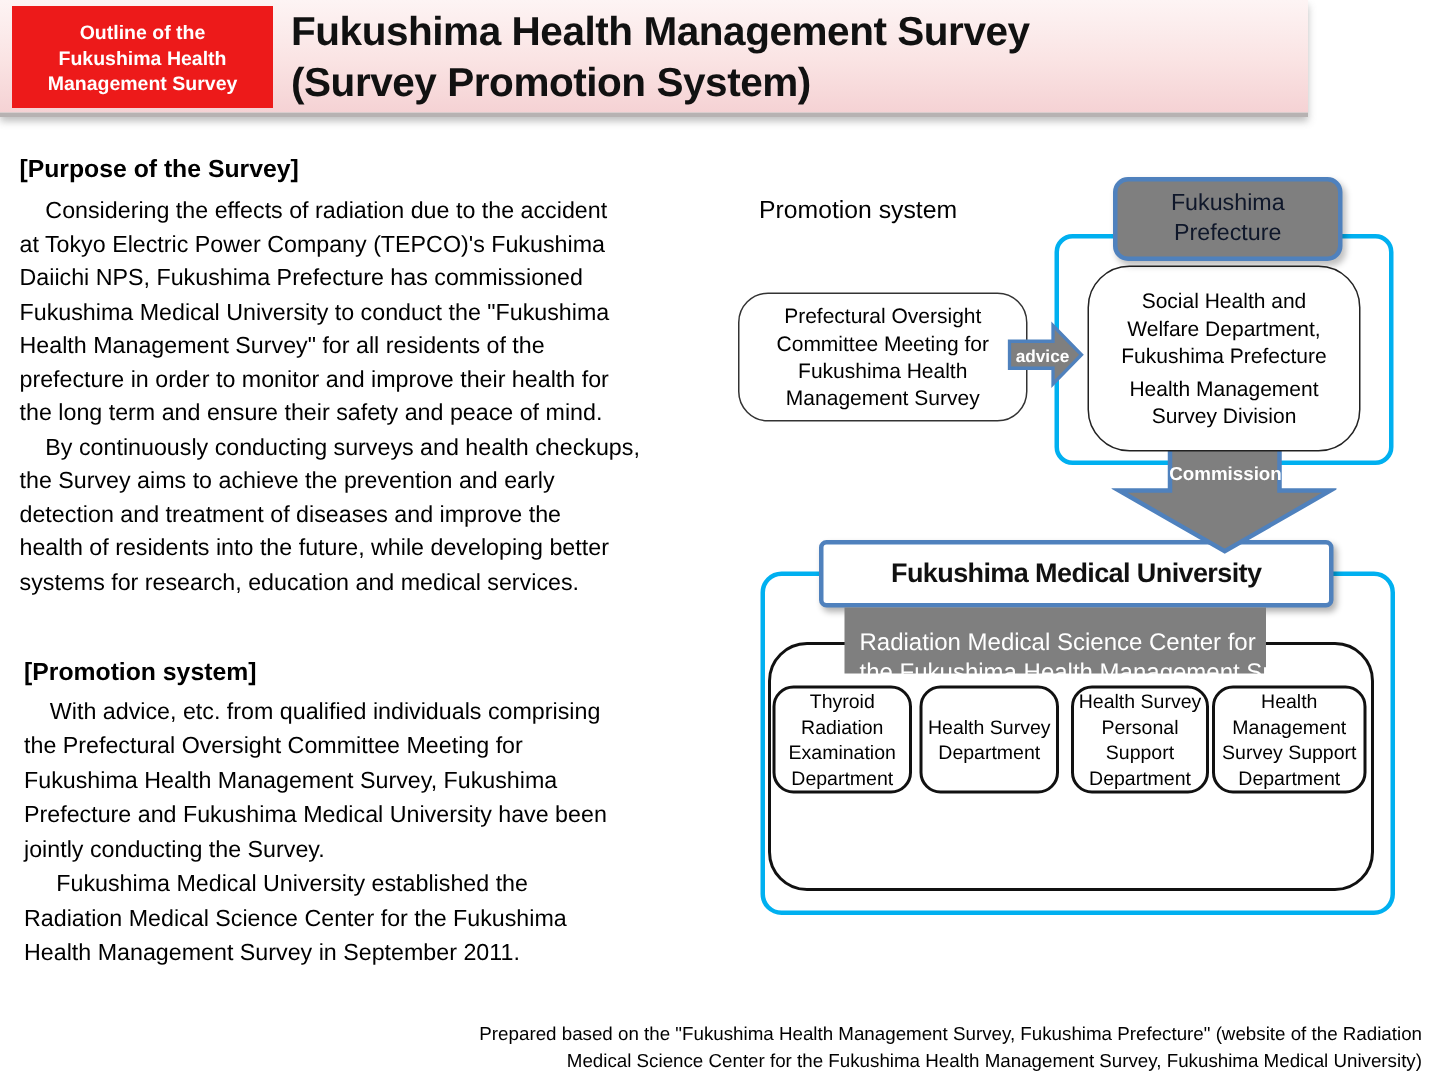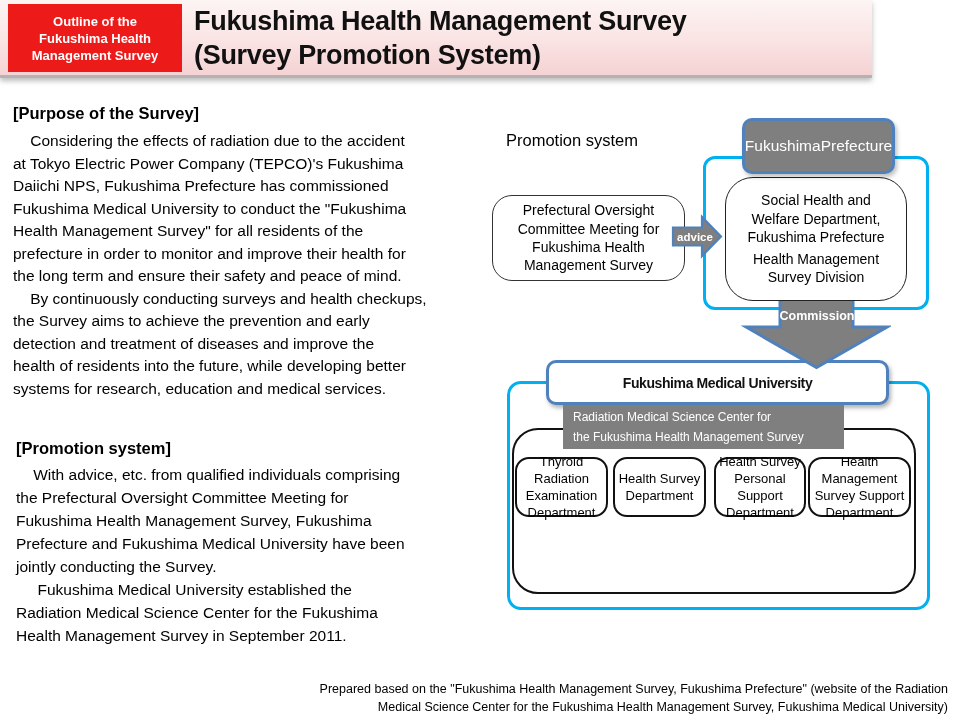--- a/index.html
+++ b/index.html
@@ -34,22 +34,22 @@
   .promotion-text{position:absolute;left:16px;top:463px;font-size:15.5px;line-height:23px;}
 
   
   .promo-label{position:absolute;left:506px;top:131px;font-size:16.5px;}
   .cyanbox{position:absolute;background:#fff;border:3px solid var(--cyan);z-index:1;}
   .cyanbox1{left:703px;top:156px;width:220px;height:148px;border-radius:12px;}
   .cyanbox2{left:507px;top:381px;width:417px;height:223px;border-radius:14px;}
   .prefbox{
     position:absolute;left:742px;top:118px;width:147px;height:50px;z-index:6;
     background:var(--gray);border:3px solid var(--blue);border-radius:10px;
-    color:#ffffff;font-size:15.5px;line-height:20px;
-    display:flex;justify-content:center;align-items:center;text-align:center;
+    color:#0f172a;font-size:15.5px;line-height:20px;
+    display:flex;flex-direction:column;justify-content:center;align-items:center;text-align:center;
     box-shadow:2px 3px 4px rgba(0,0,0,.25);
   }
   .committeebox{
     position:absolute;left:492px;top:195px;width:191px;height:84px;z-index:1;
     background:#fff;border:1.5px solid #333;border-radius:20px;
     font-size:14px;line-height:18.3px;
     display:flex;flex-direction:column;justify-content:center;align-items:center;text-align:center;
   }
   .socialbox{
     position:absolute;left:725px;top:177px;width:180px;height:122px;z-index:5;
@@ -58,36 +58,36 @@
     display:flex;flex-direction:column;justify-content:center;align-items:center;text-align:center;
   }
   .socialbox .para2{margin-top:4px;}
   .arrow{position:absolute;}
   .arrow path{fill:var(--gray);stroke:var(--blue);}
   .arrow text{fill:#fff;font-weight:bold;font-family:"Liberation Sans",sans-serif;text-anchor:middle;}
   .advice-arrow{left:671px;top:213px;z-index:7;}
   .commission-arrow{left:741px;top:290px;z-index:4;}
   .fmubox{
     position:absolute;left:546px;top:360px;width:337px;height:39px;z-index:3;
-    background:#fff;border:3px solid var(--blue);border-radius:10px;
+    background:#fff;border:3px solid var(--blue);border-radius:5px;
     display:flex;justify-content:center;align-items:center;
-    font-size:14px;font-weight:bold;letter-spacing:-.4px;color:#111;
+    font-size:18px;font-weight:bold;letter-spacing:-.4px;color:#111;
     box-shadow:2px 3px 4px rgba(0,0,0,.3);
   }
   .radbox{
     position:absolute;left:563px;top:405px;width:281px;height:44px;z-index:3;
-    background:var(--gray);color:#fff;font-size:12px;line-height:20px;
-    padding:2px 0 0 10px;box-sizing:border-box;
+    background:var(--gray);color:#fff;font-size:16px;line-height:20px;
+    padding:14px 0 0 10px;box-sizing:border-box;
   }
   .blackbox{
     position:absolute;left:512px;top:428px;width:400px;height:162px;z-index:2;
     background:#fff;border:2px solid #111;border-radius:26px;
   }
   .dept{
-    position:absolute;top:457px;height:60px;z-index:3;box-sizing:border-box;
+    position:absolute;top:457px;height:72px;z-index:3;box-sizing:border-box;
     background:#fff;border:2.5px solid #111;border-radius:14px;
     font-size:13px;line-height:17px;
     display:flex;flex-direction:column;justify-content:center;align-items:center;text-align:center;
   }
   .dept1{left:515px;width:93px;}
   .dept2{left:613px;width:93px;}
   .dept3{left:714px;width:92px;}
   .dept4{left:808px;width:103px;align-items:center;}
   .secretariat{
     position:absolute;left:525px;top:534px;width:372px;height:46px;z-index:3;box-sizing:border-box;

